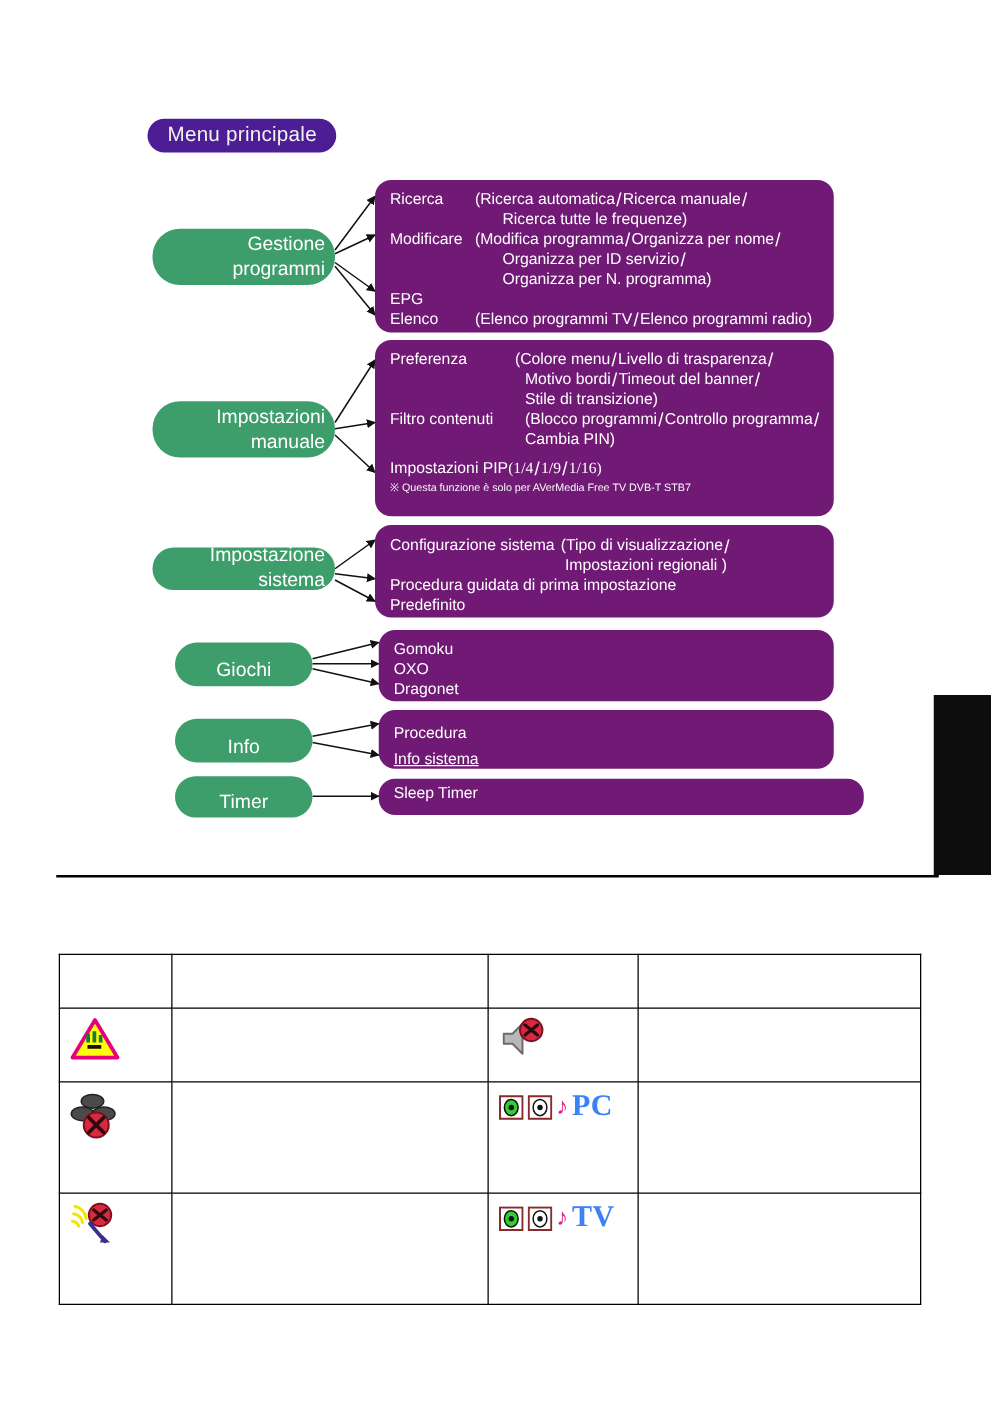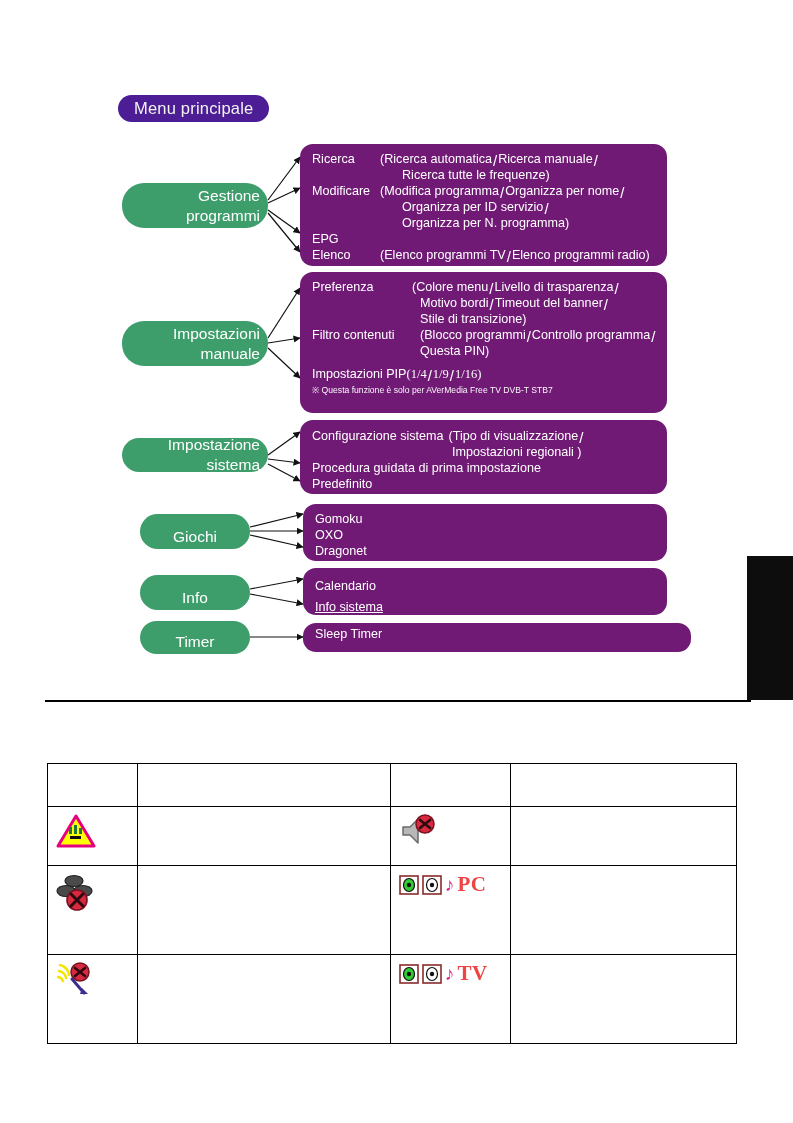--- a/index.html
+++ b/index.html
@@ -97,21 +97,21 @@
   .r2 td{height:76px;}
   .r3 td{height:76px;}
   .icon-cell{text-align:left;}
   .cell-text{font-size:11px;color:#000;line-height:1.35;}
 
   
   .ic{display:inline-block;vertical-align:middle;}
   .pcrow{display:flex;align-items:center;gap:3px;}
   .pclabel{
     font-family:"Liberation Serif", serif;
-    font-size:21px;font-weight:bold;color:#ef4444;
+    font-size:24px;font-weight:bold;color:#3b82f6;
     letter-spacing:.5px;
   }
   .note8{font-size:19px;color:#e0218a;line-height:1;}
 </style>
 </head>
 <body>
 
 <div class="page">
 
   <div id="menu-badge">
@@ -233,21 +233,21 @@
         <span>Stile di transizione)</span>
       </div>
       <div class="ln">
         <span class="lbl" style="width:108px;display:inline-block;">Filtro contenuti</span>
         <span class="val">(Blocco programmi</span>
         <span class="sl">/</span>
         <span class="val">Controllo programma</span>
         <span class="sl">/</span>
       </div>
       <div class="ln" style="padding-left:108px;">
-        <span>Questa PIN)</span>
+        <span>Cambia PIN)</span>
       </div>
       <div class="ln" style="margin-top:7px;">
         <span>Impostazioni PIP</span>
         <span class="pipnum">(</span>
         <span class="pipnum">1/4</span>
         <span class="sl">/</span>
         <span class="pipnum">1/9</span>
         <span class="sl">/</span>
         <span class="pipnum">1/16</span>
         <span class="pipnum">)</span>
@@ -283,21 +283,21 @@
       <div class="ln">
         <span>OXO</span>
       </div>
       <div class="ln">
         <span>Dragonet</span>
       </div>
     </div>
 
     <div class="panel" style="left:303px;top:568px;width:364px;height:47px;padding-top:8px;">
       <div class="ln" style="height:21px;">
-        <span>Calendario</span>
+        <span>Procedura</span>
       </div>
       <div class="ln" style="height:21px;text-decoration:underline;">
         <span>Info sistema</span>
       </div>
     </div>
 
     <div class="panel" style="left:303px;top:623px;width:388px;height:29px;display:flex;align-items:center;padding-top:0;">
       <div class="ln">
         <span>Sleep Timer</span>
       </div>

